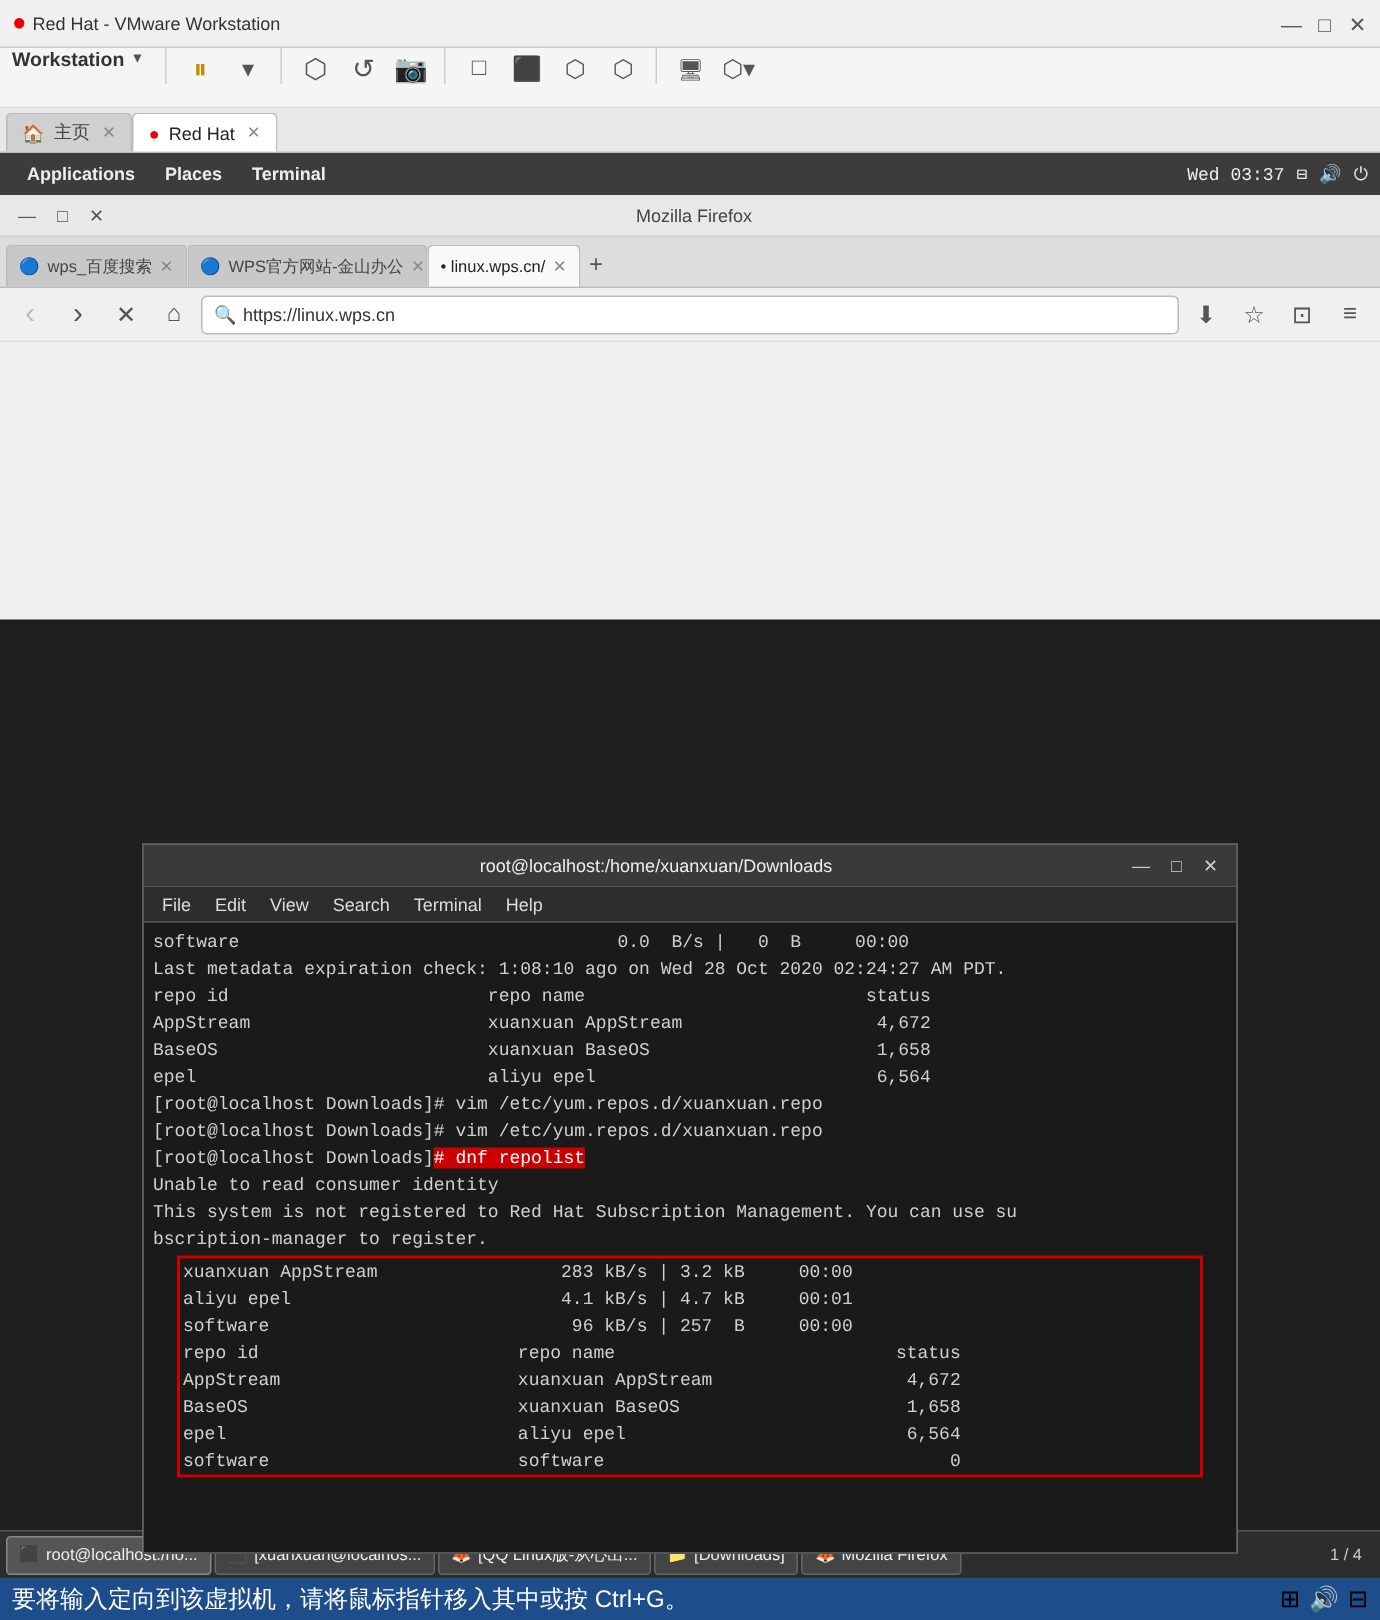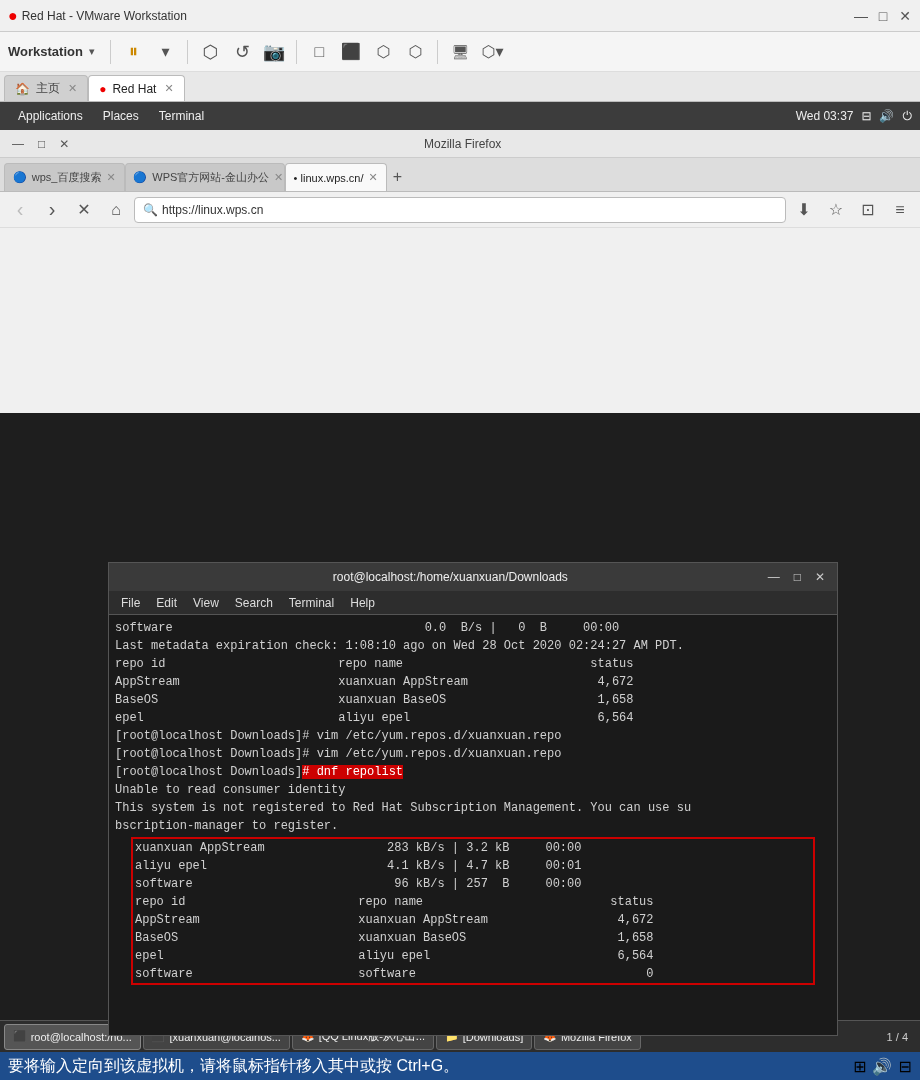--- a/index.html
+++ b/index.html
@@ -17,21 +17,21 @@
     .title-bar-text { font-size: 12px; color: #333; flex: 1; }
     .title-bar-controls { display: flex; gap: 8px; }
     .title-bar-btn { width: 14px; height: 14px; border: none; background: none; cursor: pointer; font-size: 14px; color: #555; display: flex; align-items: center; justify-content: center; }
 
     
     .workstation-bar {
       height: 40px;
       background: #f5f5f5;
       border-bottom: 1px solid #ddd;
       display: flex;
-      align-items: center;
+      align-items: flex-start;
       padding: 0 8px;
       gap: 4px;
     }
     .ws-label { font-size: 13px; font-weight: bold; color: #333; margin-right: 2px; }
     .ws-dropdown { font-size: 11px; color: #555; margin-right: 8px; cursor: pointer; }
     .toolbar-separator { width: 1px; height: 24px; background: #ccc; margin: 0 4px; }
     .toolbar-btn { width: 28px; height: 28px; display: flex; align-items: center; justify-content: center; cursor: pointer; border-radius: 3px; color: #555; font-size: 16px; border: none; background: none; }
     .pause-btn { color: #cc8800; font-size: 18px; }
 
     
@@ -62,31 +62,31 @@
 
     
     .linux-bar {
       height: 28px;
       background: #3c3c3c;
       display: flex;
       align-items: center;
       padding: 0 8px;
       justify-content: space-between;
     }
-    .linux-bar-left { display: flex; align-items: flex-end; gap: 0; }
+    .linux-bar-left { display: flex; align-items: flex-end; gap: 0; font-weight: bold; }
     .linux-bar-item {
       font-size: 12px;
       color: #eee;
       padding: 0 10px;
       cursor: pointer;
       height: 28px;
       display: flex;
       align-items: center;
     }
-    .linux-bar-right { display: flex; align-items: flex-start; gap: 8px; font-size: 12px; color: #eee; }
+    .linux-bar-right { display: flex; align-items: flex-end; gap: 8px; font-size: 12px; color: #eee; font-family: Liberation Mono, monospace; }
     .linux-bar-time { font-size: 12px; color: #eee; }
 
     
     .firefox-title-bar {
       height: 28px;
       background: #e8e8e8;
       display: flex;
       align-items: center;
       padding: 0 8px;
       border-bottom: 1px solid #ccc;
@@ -145,21 +145,21 @@
     
     .firefox-content {
       background: #f0f0f0;
       height: 185px;
     }
 
     
     .terminal-window {
       position: absolute;
       top: 460px;
-      left: 108px;
+      left: 95px;
       width: 730px;
       background: #7dd3fc;
       border: 1px solid #555;
       z-index: 10;
     }
     .terminal-title-bar {
       height: 28px;
       background: #3a3a3a;
       display: flex;
       align-items: center;

